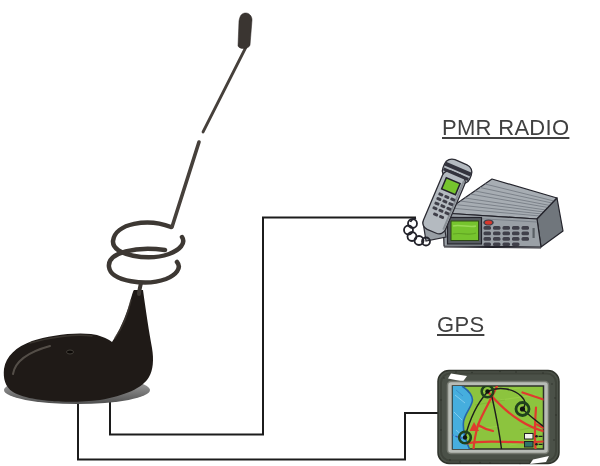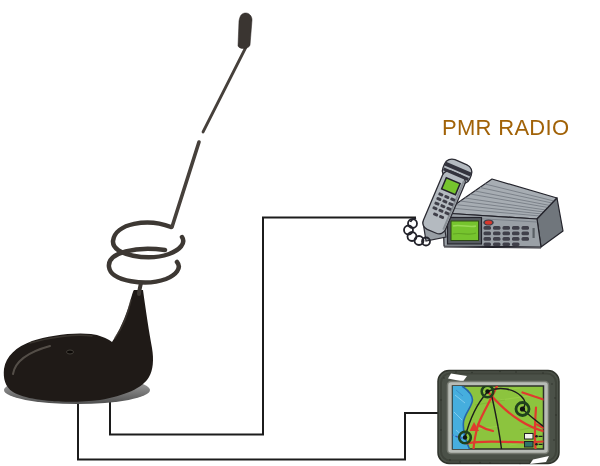--- a/index.html
+++ b/index.html
@@ -10,22 +10,23 @@
     overflow:hidden;
     font-family:"Liberation Sans", sans-serif;
   }
   .layer{position:absolute;left:0;top:0;}
   .label{
     position:absolute;
     font-size:22px;
     line-height:24px;
     font-weight:400;
     letter-spacing:0.3px;
-    color:#a16207;
+    color:#404040;
     white-space:nowrap;
+    text-decoration:underline;
   }
   #pmr-label{left:442px;top:116px;}
   #gps-label{left:437px;top:313px;}
 </style>
 </head>
 <body>
 
 <div class="stage">
 
   <svg class="layer" width="600" height="466" viewBox="0 0 600 466">
@@ -249,15 +250,16 @@
           <line x1="538.5" y1="444.3" x2="542.5" y2="444.3" stroke="#1e1e1e" stroke-width="1.2"></line>
         </g>
       </g>
     </g>
   </svg>
 
   <div class="label" id="pmr-label">
     <span>PMR RADIO</span>
   </div>
   <div class="label" id="gps-label">
+    <div>GPS</div>
   </div>
 
 </div>
 
 </body></html>

